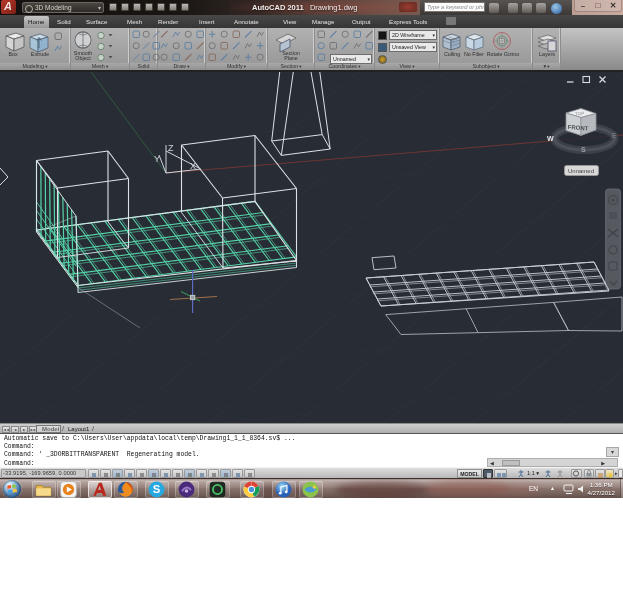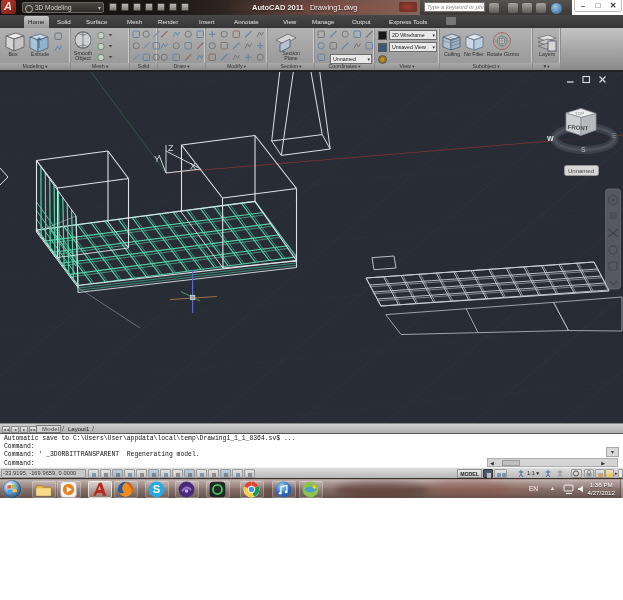--- a/index.html
+++ b/index.html
@@ -1,19 +1,19 @@
 <!DOCTYPE html>
 <html><head><meta charset="utf-8"><style>
 *{margin:0;padding:0;box-sizing:border-box}
 html,body{width:623px;height:600px;background:#fff;overflow:hidden;
  font-family:"Liberation Sans",sans-serif;-webkit-font-smoothing:antialiased}
 #app{position:relative;width:623px;height:600px;background:#fff}
 .abs{position:absolute}
 
-#title{left:0;top:0;width:561px;height:15px;
+#title{left:0;top:0;width:623px;height:15px;
  background:linear-gradient(90deg,#141110 0,#191512 28%,#2e2522 40%,#5a443d 52%,#77594f 62%,#8a6a5f 72%,#9d7f74 80%,#b89a90 90%,#c8aa9f 100%)}
 #title .glass{position:absolute;left:230px;top:0;width:190px;height:15px;
  background:radial-gradient(ellipse at 55% 50%, rgba(150,70,60,0.5), rgba(70,40,36,0.15) 75%)}
 #logo{position:absolute;left:1px;top:0;width:15px;height:14px;background:linear-gradient(135deg,#b8392b,#7c1f16);border-radius:2px}
 #logo:after{content:"A";position:absolute;left:3px;top:0px;color:#f3e3e0;font-size:11px;font-weight:bold;font-style:italic}
 .wsp{position:absolute;left:22px;top:2px;width:82px;height:11px;background:linear-gradient(#4a4742,#2e2b28);
  border:1px solid #6a665f;border-radius:2px;color:#d8d4cd;font-size:6.5px;line-height:9px;padding-left:12px}
 .wsp:before{content:"";position:absolute;left:2px;top:2px;width:6px;height:6px;border:1px solid #b8b4ad;border-radius:50%}
 .wsp:after{content:"\25BE";position:absolute;right:2px;top:1px;font-size:6px;color:#bbb}
 .qat{position:absolute;top:3px;width:8px;height:8px;background:linear-gradient(#cfccc6,#8e8a84);border-radius:1px;border:1px solid #4a4640;opacity:.9}

